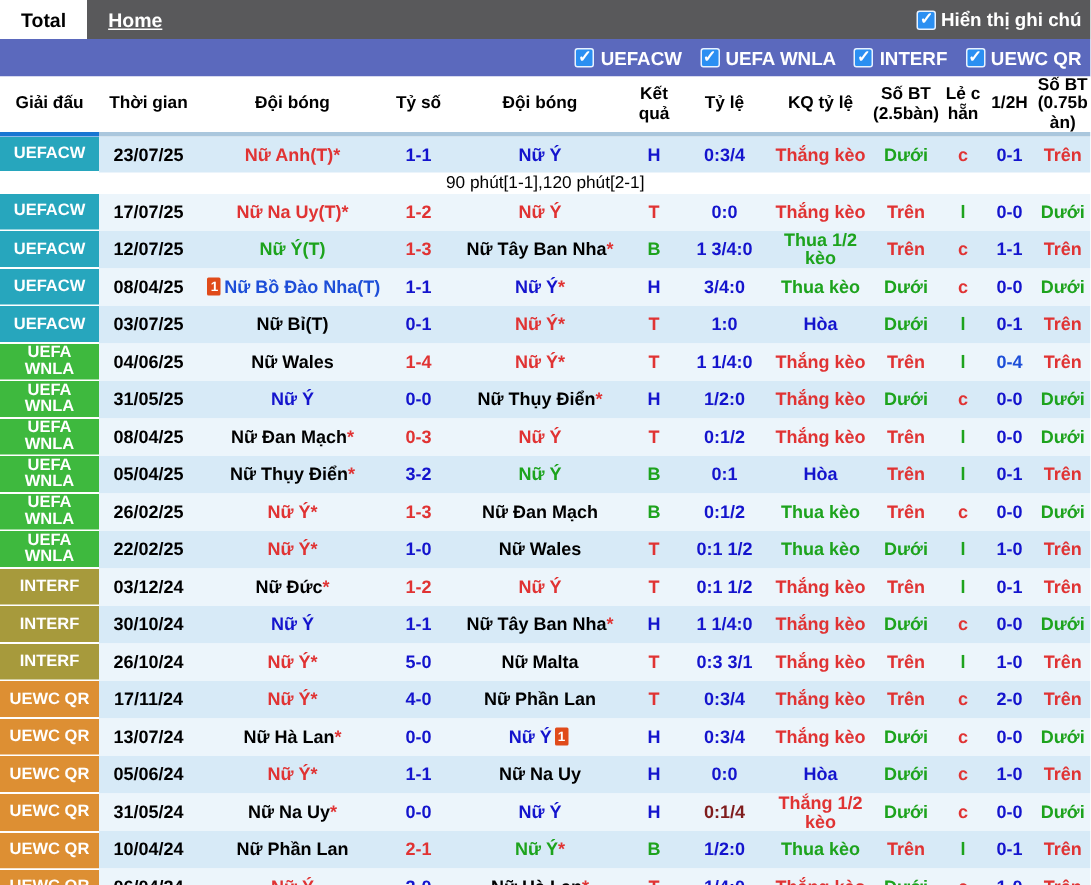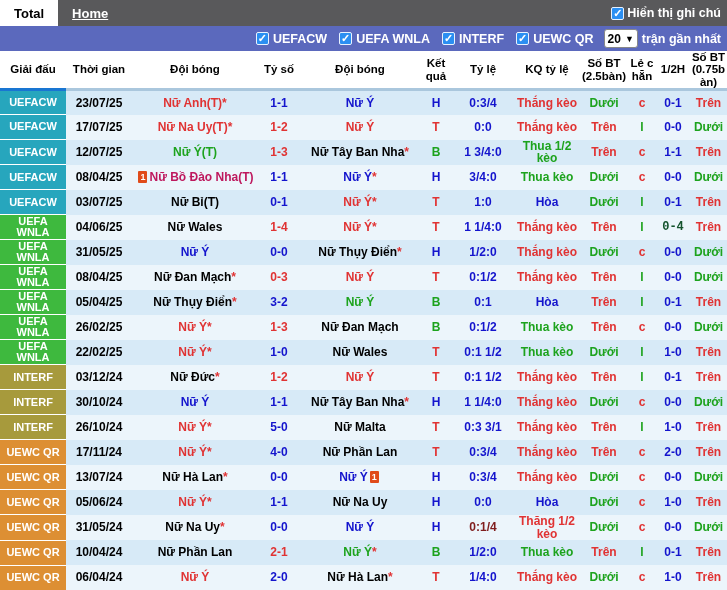--- a/index.html
+++ b/index.html
@@ -64,27 +64,20 @@
       </span>
       <span class="filteritem">
         <span class="cb">✓</span>
         <span>INTERF</span>
       </span>
       <span class="filteritem">
         <span class="cb">✓</span>
         <span>UEWC QR</span>
       </span>
     </span>
-  <span class="filteritem">
-    <span class="select">
-      <span>20</span>
-      <span class="chev">▼</span>
-    </span>
-    <span>trận gần nhất</span>
-  </span>
 </div>
 
 <table>
   <colgroup>
     <col style="width:66px">
       <col style="width:66px">
       <col style="width:126px">
       <col style="width:42px">
     <col style="width:120px">
       <col style="width:32px">
@@ -119,20 +112,23 @@
         <td style="color: rgb(20, 20, 205);">1-1</td>
         <td><span style="color: rgb(20, 20, 205);">Nữ Ý</span></td>
         <td style="color: rgb(20, 20, 205);">H</td>
         <td style="color: rgb(20, 20, 205);">0:3/4</td>
         <td class="kqcell" style="color: rgb(224, 51, 51);">Thắng kèo</td>
         <td style="color: rgb(29, 163, 29);">Dưới</td>
         <td style="color: rgb(224, 51, 51);">c</td>
         <td style="color: rgb(20, 20, 205);">0-1</td>
         <td style="color: rgb(224, 51, 51);">Trên</td>
       </tr>
+      <tr class="noterow">
+        <td colspan="12">90 phút[1-1],120 phút[2-1]</td>
+      </tr>
       <tr class="even">
         <td class="badge" style="background: rgb(39, 166, 189);">UEFACW</td>
         <td>17/07/25</td>
         <td><span style="color: rgb(224, 51, 51);">Nữ Na Uy(T)</span><span class="star">*</span></td>
         <td style="color: rgb(224, 51, 51);">1-2</td>
         <td><span style="color: rgb(224, 51, 51);">Nữ Ý</span></td>
         <td style="color: rgb(224, 51, 51);">T</td>
         <td style="color: rgb(20, 20, 205);">0:0</td>
         <td class="kqcell" style="color: rgb(224, 51, 51);">Thắng kèo</td>
         <td style="color: rgb(224, 51, 51);">Trên</td>
@@ -150,21 +146,21 @@
         <td style="color: rgb(20, 20, 205);">1 3/4:0</td>
         <td class="kqcell" style="color: rgb(29, 163, 29);">Thua 1/2 kèo</td>
         <td style="color: rgb(224, 51, 51);">Trên</td>
         <td style="color: rgb(224, 51, 51);">c</td>
         <td style="color: rgb(20, 20, 205);">1-1</td>
         <td style="color: rgb(224, 51, 51);">Trên</td>
       </tr>
       <tr class="even">
         <td class="badge" style="background: rgb(39, 166, 189);">UEFACW</td>
         <td>08/04/25</td>
-        <td><span class="card">1</span><span style="color: #be185d;">Nữ Bồ Đào Nha(T)</span></td>
+        <td><span class="card">1</span><span style="color: #1d4ed8;">Nữ Bồ Đào Nha(T)</span></td>
         <td style="color: rgb(20, 20, 205);">1-1</td>
         <td><span style="color: rgb(20, 20, 205);">Nữ Ý</span><span class="star">*</span></td>
         <td style="color: rgb(20, 20, 205);">H</td>
         <td style="color: rgb(20, 20, 205);">3/4:0</td>
         <td class="kqcell" style="color: rgb(29, 163, 29);">Thua kèo</td>
         <td style="color: rgb(29, 163, 29);">Dưới</td>
         <td style="color: rgb(224, 51, 51);">c</td>
         <td style="color: rgb(20, 20, 205);">0-0</td>
         <td style="color: rgb(29, 163, 29);">Dưới</td>
       </tr>
@@ -186,21 +182,21 @@
         <td class="badge" style="background: rgb(62, 185, 62);">UEFA WNLA</td>
         <td>04/06/25</td>
         <td><span style="color: rgb(0, 0, 0);">Nữ Wales</span></td>
         <td style="color: rgb(224, 51, 51);">1-4</td>
         <td><span style="color: rgb(224, 51, 51);">Nữ Ý</span><span class="star">*</span></td>
         <td style="color: rgb(224, 51, 51);">T</td>
         <td style="color: rgb(20, 20, 205);">1 1/4:0</td>
         <td class="kqcell" style="color: rgb(224, 51, 51);">Thắng kèo</td>
         <td style="color: rgb(224, 51, 51);">Trên</td>
         <td style="color: rgb(29, 163, 29);">l</td>
-        <td style="color: #14532d; font-family: Liberation Mono, monospace;">0-4</td>
+        <td style="color: #1d4ed8;">0-4</td>
         <td style="color: rgb(224, 51, 51);">Trên</td>
       </tr>
       <tr class="odd">
         <td class="badge" style="background: rgb(62, 185, 62);">UEFA WNLA</td>
         <td>31/05/25</td>
         <td><span style="color: rgb(20, 20, 205);">Nữ Ý</span></td>
         <td style="color: rgb(20, 20, 205);">0-0</td>
         <td><span style="color: rgb(0, 0, 0);">Nữ Thụy Điển</span><span class="star">*</span></td>
         <td style="color: rgb(20, 20, 205);">H</td>
         <td style="color: rgb(20, 20, 205);">1/2:0</td>

